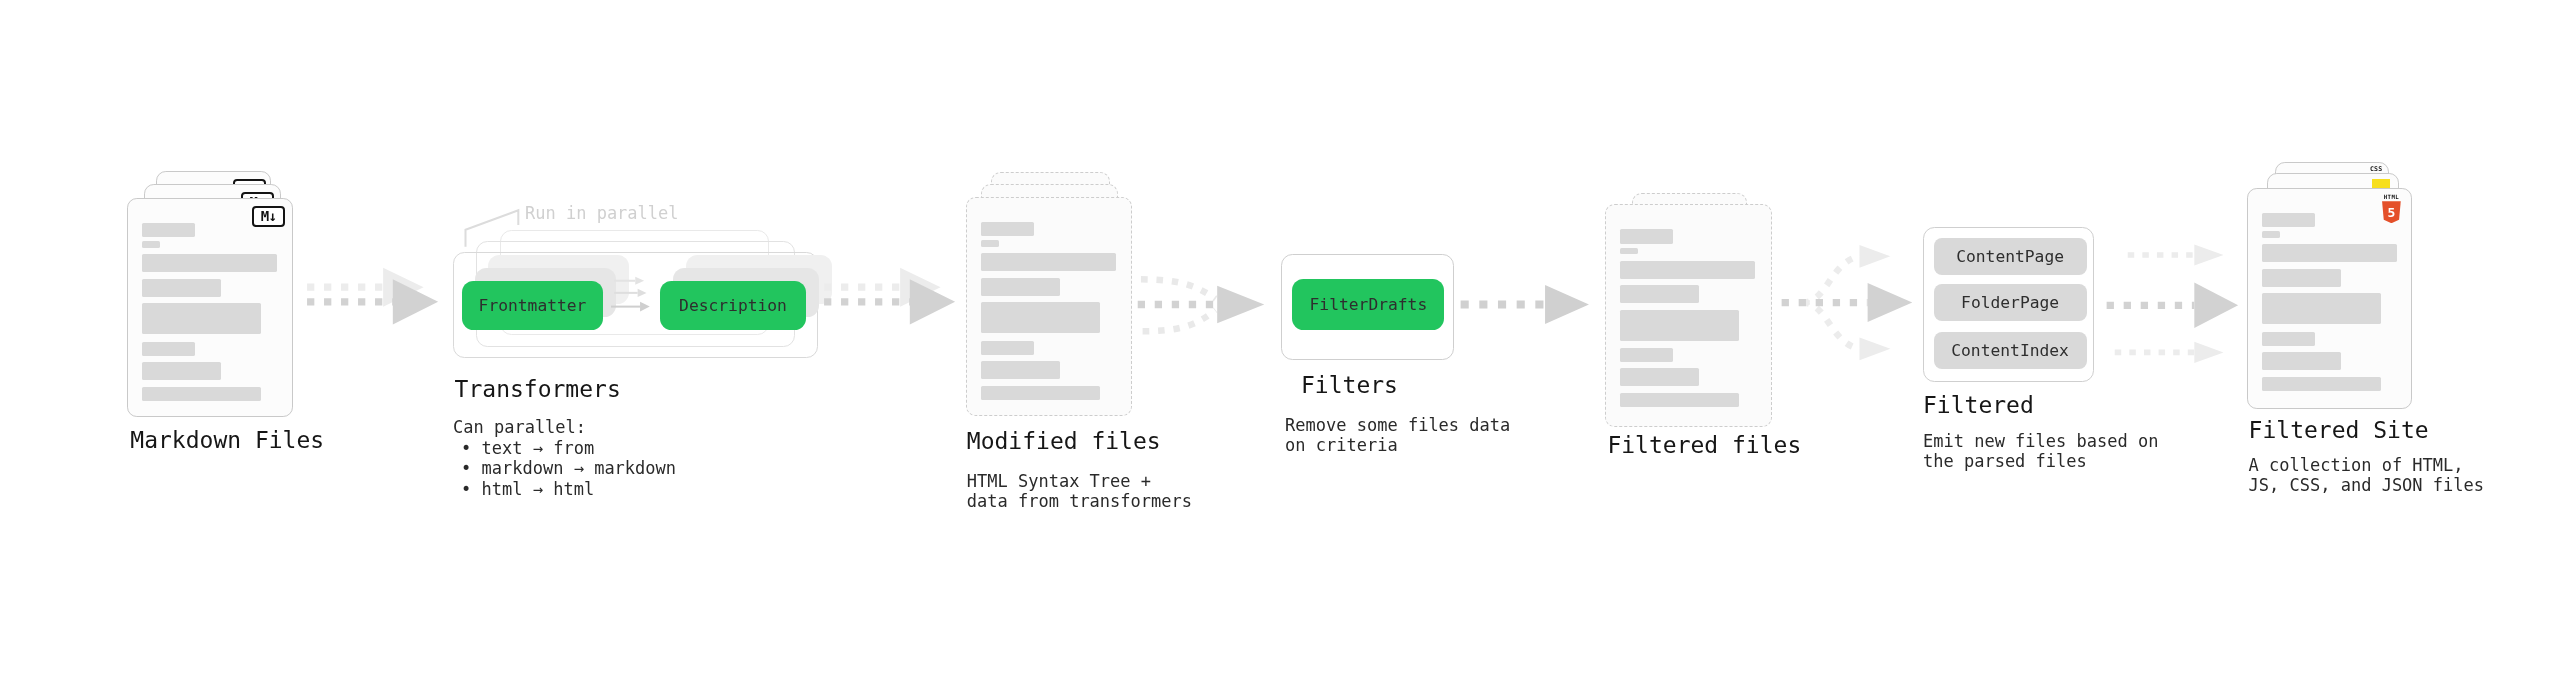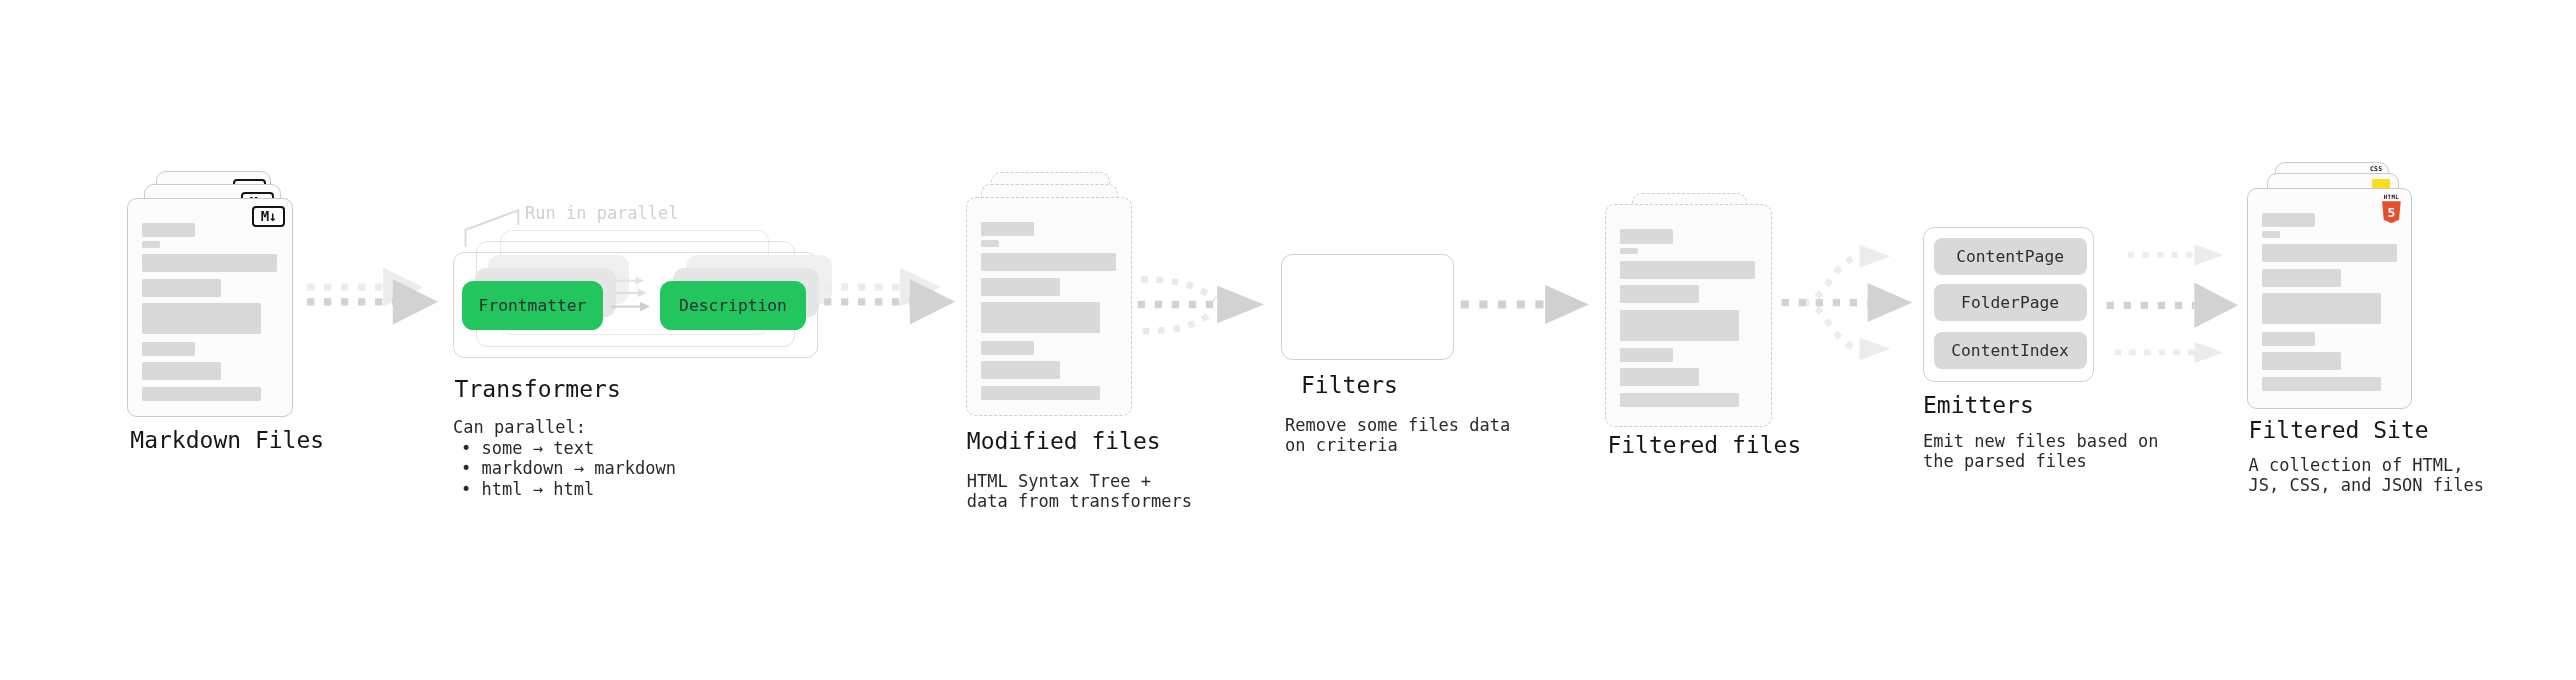--- a/index.html
+++ b/index.html
@@ -115,21 +115,21 @@
       <polygon points="36,33 48,39 36,45" fill="#cfcfcf"></polygon>
     </svg>
 
     <div class="chip ghost2" style="left:233px;top:53px;width:146px;height:49px"></div>
     <div class="chip ghost1" style="left:220px;top:66px;width:146px;height:49px"></div>
     <div class="chip" style="left:207px;top:79px;width:146px;height:49px">Description</div>
 
     <div class="stage-label" style="left:1.6px;top:176px">Transformers</div>
     <div class="note" style="left:0;top:215px">Can parallel:</div>
     <div class="note" style="left:8.1px;top:236px">
-      <div>• some → text</div>
+      <div>• text → from</div>
       <div>• markdown → markdown</div>
       <div>• html → html</div>
     </div>
   </div>
 
   <svg class="abs" style="left:819px;top:250px" width="142" height="89" viewBox="0 0 175 110">
     <g>
       <line x1="6" y1="46" x2="100" y2="46" stroke="#ececec" stroke-width="9" stroke-dasharray="9 12"></line>
       <polygon points="100,22 150,46 100,70" fill="#ececec"></polygon>
     </g>
@@ -163,20 +163,21 @@
 
   <svg class="abs" style="left:1136px;top:268px" width="134" height="73" viewBox="0 0 165 90">
     <path d="M 6,14 C 55,14 75,22 98,38" fill="none" stroke="#e9e9e9" stroke-width="8" stroke-dasharray="8 11"></path>
     <path d="M 8,78 C 55,78 75,70 98,52" fill="none" stroke="#e9e9e9" stroke-width="8" stroke-dasharray="8 11"></path>
     <line x1="2" y1="45" x2="100" y2="45" stroke="#d2d2d2" stroke-width="9" stroke-dasharray="9 12"></line>
     <polygon points="100,22 158,45 100,68" fill="#d2d2d2"></polygon>
   </svg>
 
   <div class="abs" style="left:1281px;top:254px;width:203px;height:211px">
     <div class="frame" style="left:0;top:0;width:173px;height:106px;border-color:#cfcfcf"></div>
+    <div class="chip" style="left:11.4px;top:25px;width:152px;height:51px">FilterDrafts</div>
     <div class="stage-label" style="left:20px;top:120px">Filters</div>
     <div class="note" style="left:4.1px;top:161px">
       <div>Remove some files data</div>
       <div>on criteria</div>
     </div>
   </div>
 
   <svg class="abs" style="left:1459px;top:280px" width="134" height="49" viewBox="0 0 165 60">
     <line x1="2" y1="30" x2="106" y2="30" stroke="#d0d0d0" stroke-width="10" stroke-dasharray="10 13"></line>
     <polygon points="106,6 160,30 106,54" fill="#d0d0d0"></polygon>
@@ -206,21 +207,21 @@
     <polygon points="98,115 136,129 98,143" fill="#ececec"></polygon>
     <line x1="2" y1="72" x2="108" y2="72" stroke="#d2d2d2" stroke-width="9" stroke-dasharray="9 12"></line>
     <polygon points="108,48 163,72 108,96" fill="#d2d2d2"></polygon>
   </svg>
 
   <div class="abs" style="left:1923px;top:227px;width:203px;height:252px">
     <div class="frame" style="left:0;top:0;width:171px;height:155px;border-color:#cfcfcf"></div>
     <div class="chip em" style="left:10.6px;top:10.6px;width:153px;height:37px">ContentPage</div>
     <div class="chip em" style="left:10.6px;top:57px;width:153px;height:37px">FolderPage</div>
     <div class="chip em" style="left:10.6px;top:105px;width:153px;height:37px">ContentIndex</div>
-    <div class="stage-label" style="left:0;top:167px">Emitters</div>
+    <div class="stage-label" style="left:0;top:167px">Filtered</div>
     <div class="note" style="left:0;top:204px">
       <div>Emit new files based on</div>
       <div>the parsed files</div>
     </div>
   </div>
 
   <svg class="abs" style="left:2105px;top:241px" width="138" height="127" viewBox="0 0 170 156">
     <line x1="28" y1="17" x2="110" y2="17" stroke="#ececec" stroke-width="7" stroke-dasharray="8 10"></line>
     <polygon points="110,4 146,17 110,30" fill="#ececec"></polygon>
     <line x1="2" y1="79" x2="110" y2="79" stroke="#d2d2d2" stroke-width="9" stroke-dasharray="9 12"></line>

